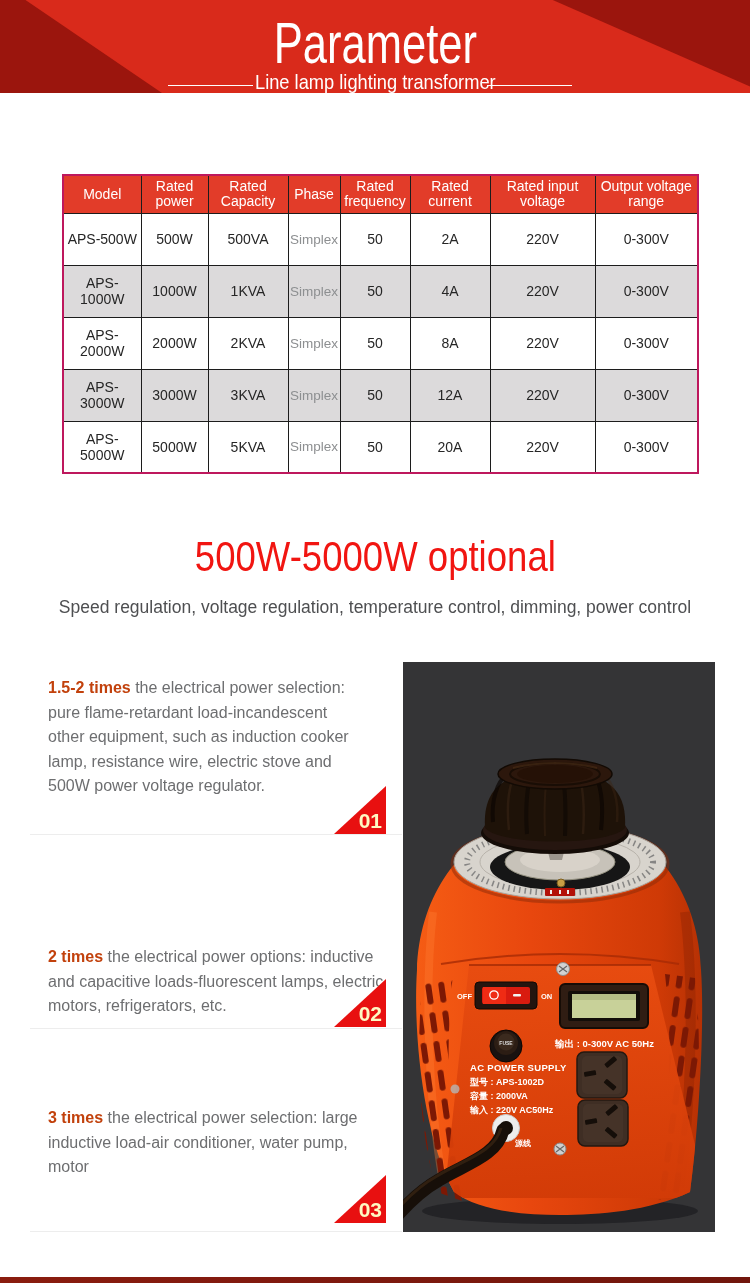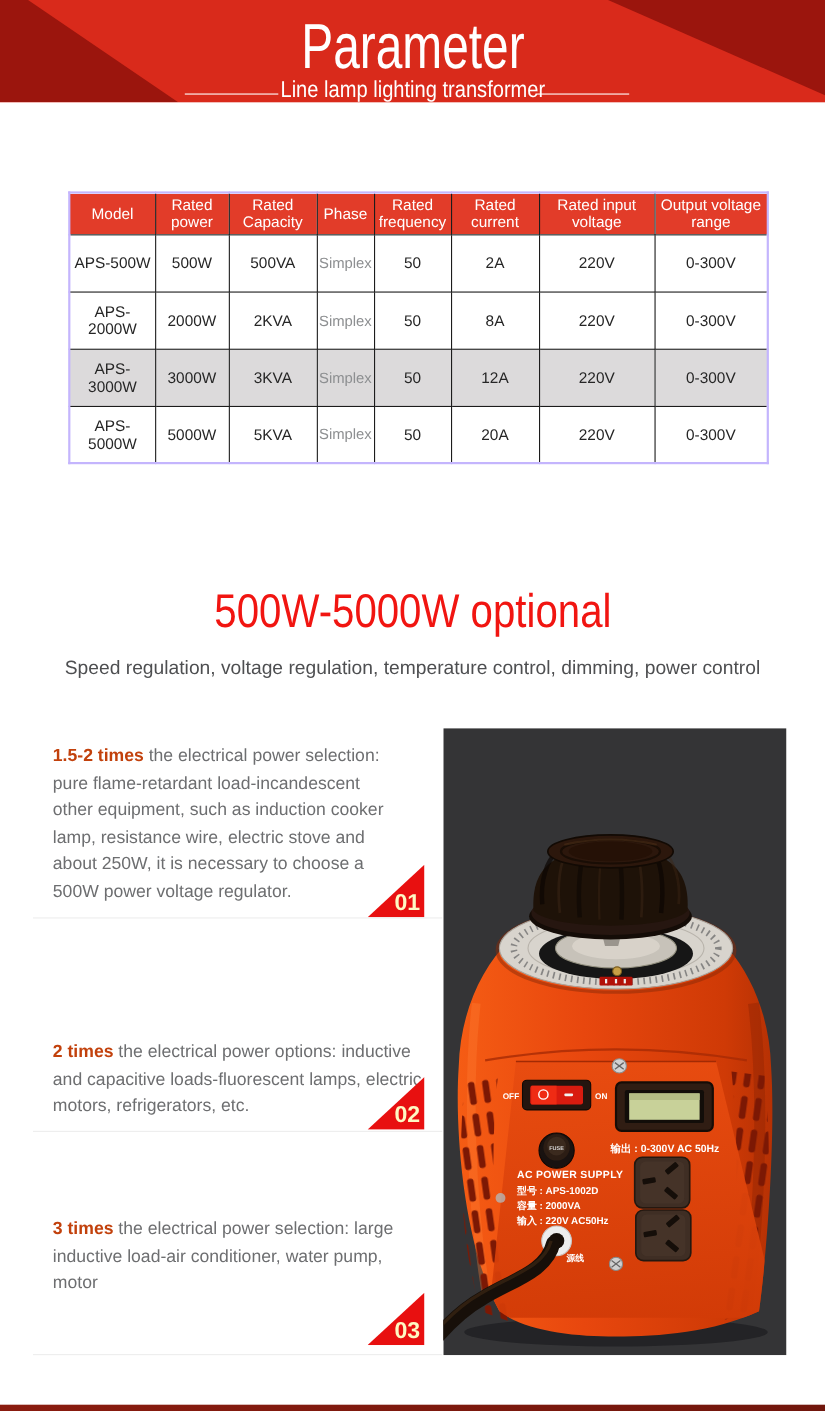--- a/index.html
+++ b/index.html
@@ -20,21 +20,21 @@
   .banner-title .squeeze { display:inline-block; transform:scaleX(.75); transform-origin:center; }
   .banner-sub { position:absolute; top:69px; left:0; right:0; text-align:center;
     color:#ffffff; font-size:21px; line-height:26px; font-weight:400; white-space:nowrap; }
   .banner-sub .squeeze { display:inline-block; transform:scaleX(.87); transform-origin:center; }
   .subline { position:absolute; top:85px; height:1px; background:#ffffff; width:85px; }
   .subline-l { left:168px; } .subline-r { right:178px; }
 
   
   .spec-table { position:absolute; top:174px; left:62px; width:635px;
     border-collapse:collapse; table-layout:fixed; text-align:center;
-    border:2px solid #c4b5fd; }
+    border:2px solid #be185d; }
   .spec-table th, .spec-table td { border:1px solid #1c1c1c; overflow:hidden; }
   .spec-table thead th { background:#e23c29; color:#ffffff; font-weight:400;
     font-size:14px; line-height:15px; height:38px; padding:2px 1px; }
   .spec-table tbody td { height:52px; font-size:14px; color:#262626; background:#ffffff; }
   .spec-table tbody tr.alt td { background:#dcdadb; }
   .spec-table tbody td:nth-child(4) { color:#8d8f91; font-size:13.5px; }
 
   
   .opt-title { position:absolute; top:531px; left:0; right:0; text-align:center;
     color:#f11511; font-size:43px; line-height:50px; font-weight:400; white-space:nowrap; }
@@ -111,20 +111,30 @@
       <tr>
         <td>APS-500W</td>
         <td>500W</td>
         <td>500VA</td>
         <td>Simplex</td>
         <td>50</td>
         <td>2A</td>
         <td>220V</td>
         <td>0-300V</td>
       </tr>
+      <tr class="alt">
+        <td>APS-1000W</td>
+        <td>1000W</td>
+        <td>1KVA</td>
+        <td>Simplex</td>
+        <td>50</td>
+        <td>4A</td>
+        <td>220V</td>
+        <td>0-300V</td>
+      </tr>
       <tr>
         <td>APS-2000W</td>
         <td>2000W</td>
         <td>2KVA</td>
         <td>Simplex</td>
         <td>50</td>
         <td>8A</td>
         <td>220V</td>
         <td>0-300V</td>
       </tr>
@@ -157,21 +167,20 @@
   <div class="opt-sub">Speed regulation, voltage regulation, temperature control, dimming, power control</div>
 
   <div class="note note1">
     <div class="nline">
       <span class="lead">1.5-2 times</span>
       <span>the electrical power selection:</span>
     </div>
     <div class="nline">pure flame-retardant  load-incandescent</div>
     <div class="nline">other equipment, such as induction cooker</div>
     <div class="nline">lamp, resistance wire, electric stove and</div>
-    <div class="nline">about 250W, it is necessary to choose a</div>
     <div class="nline">500W power voltage regulator.</div>
   </div>
   <div class="badge badge1">
     <span class="num">01</span>
   </div>
   <div class="divider div1"></div>
 
   <div class="note note2">
     <div class="nline">
       <span class="lead">2 times</span>

